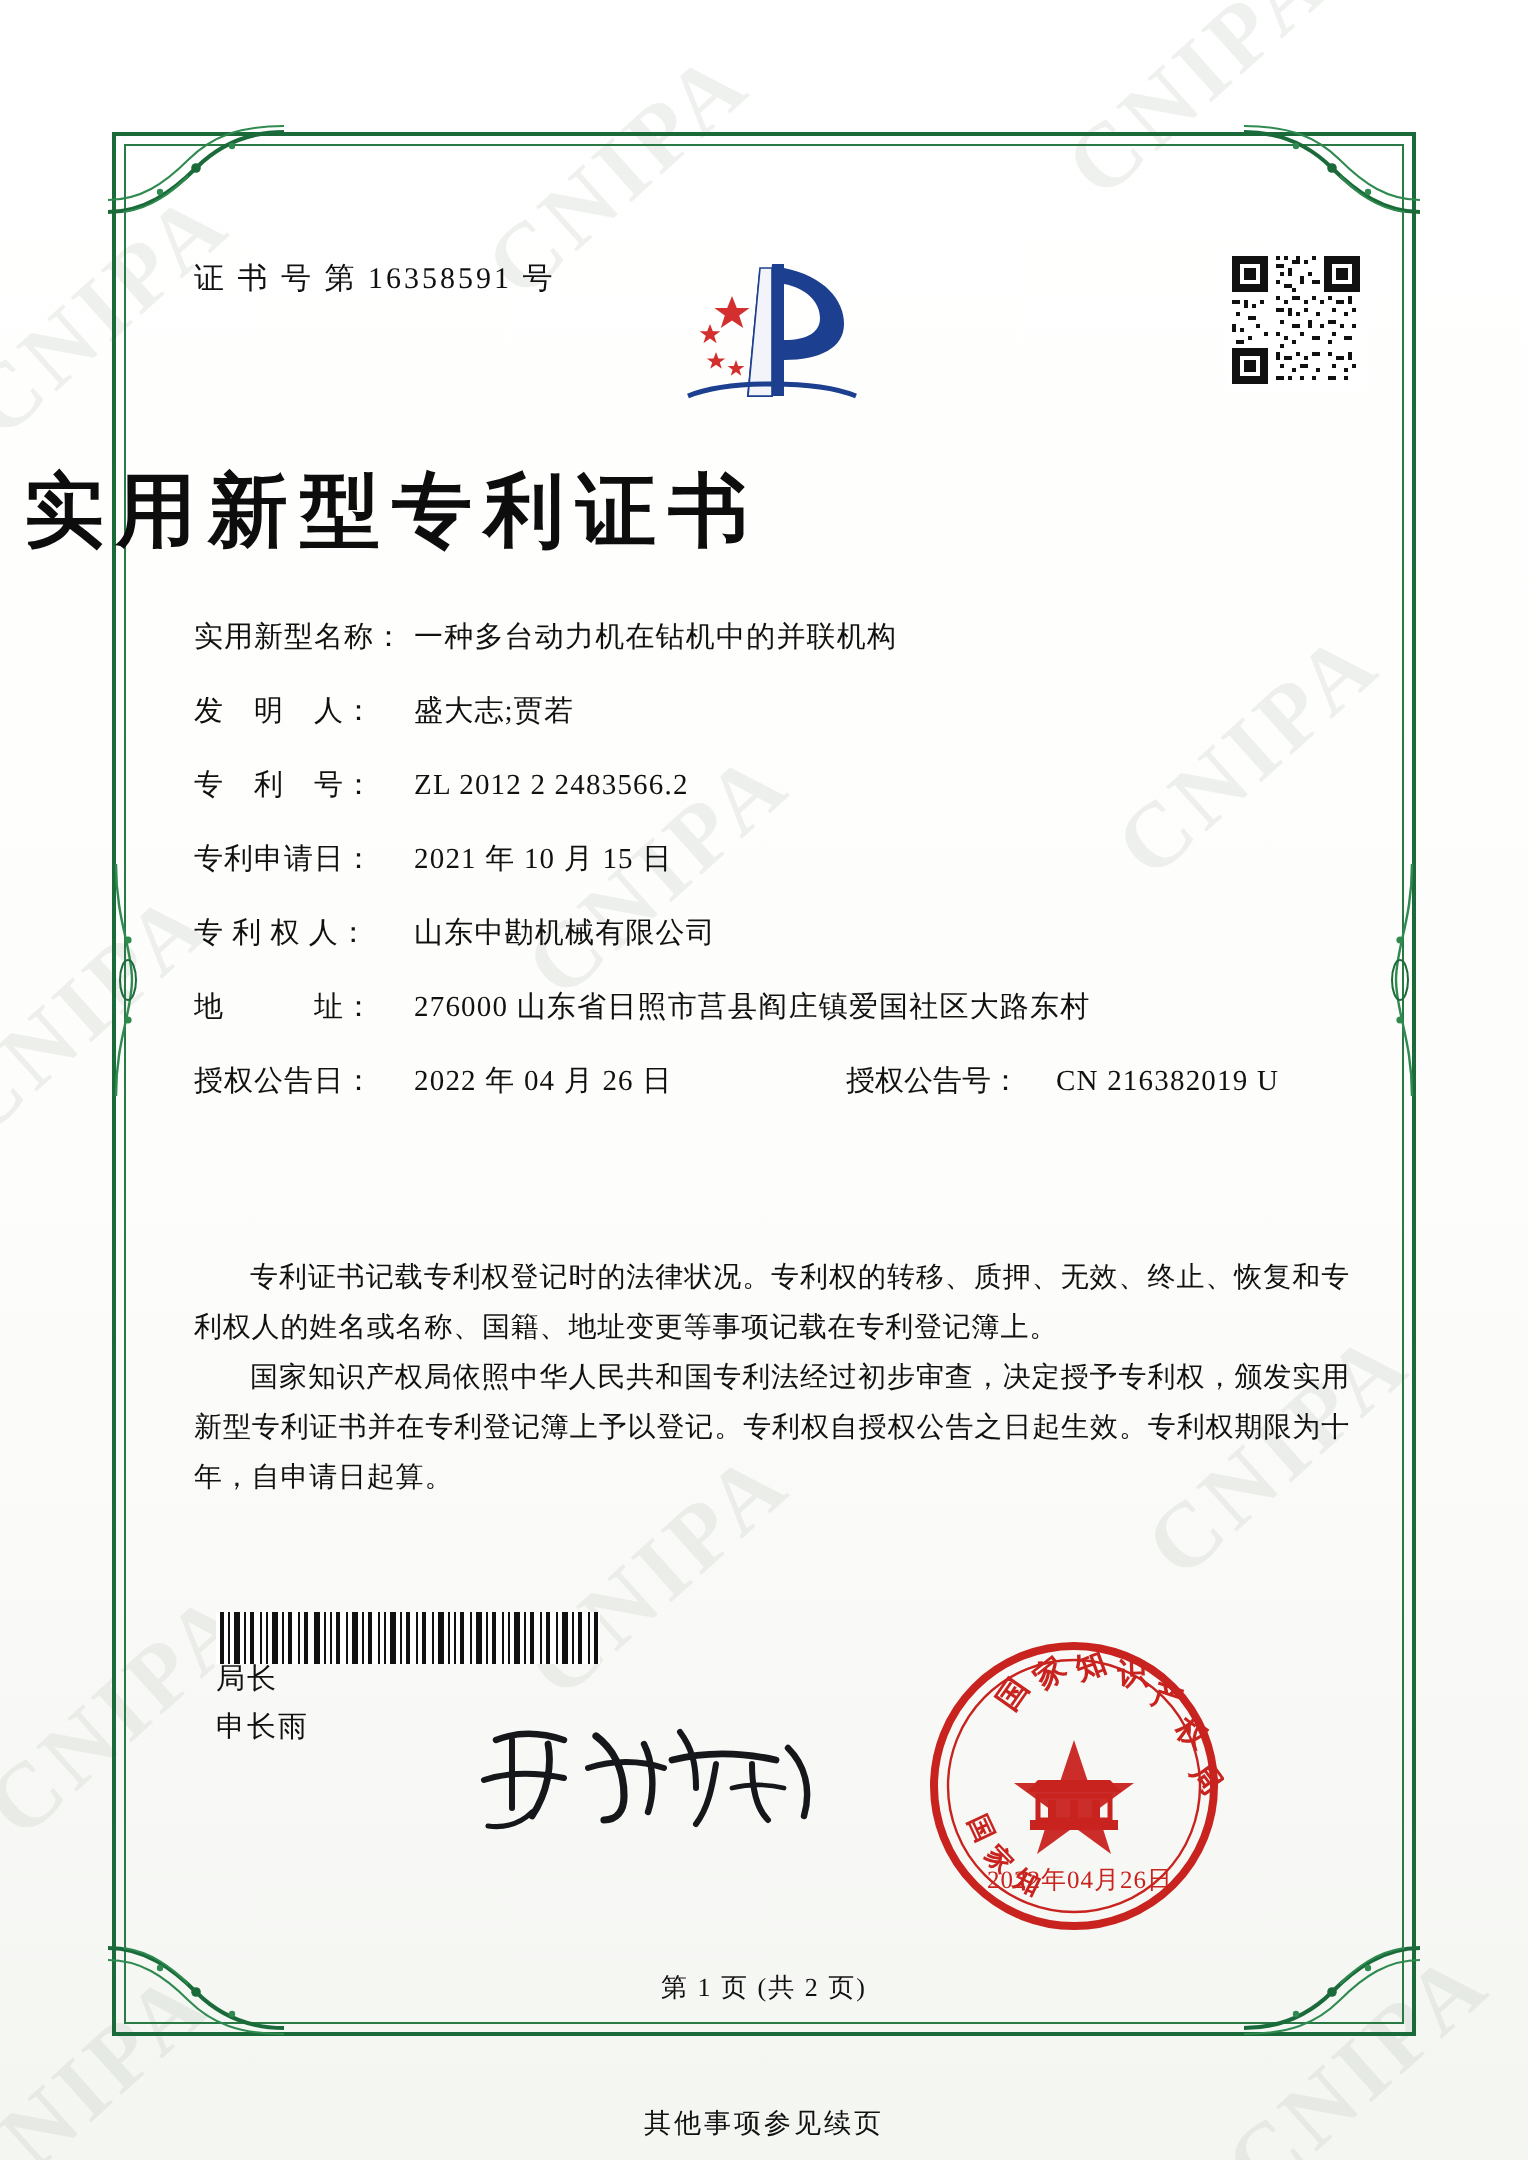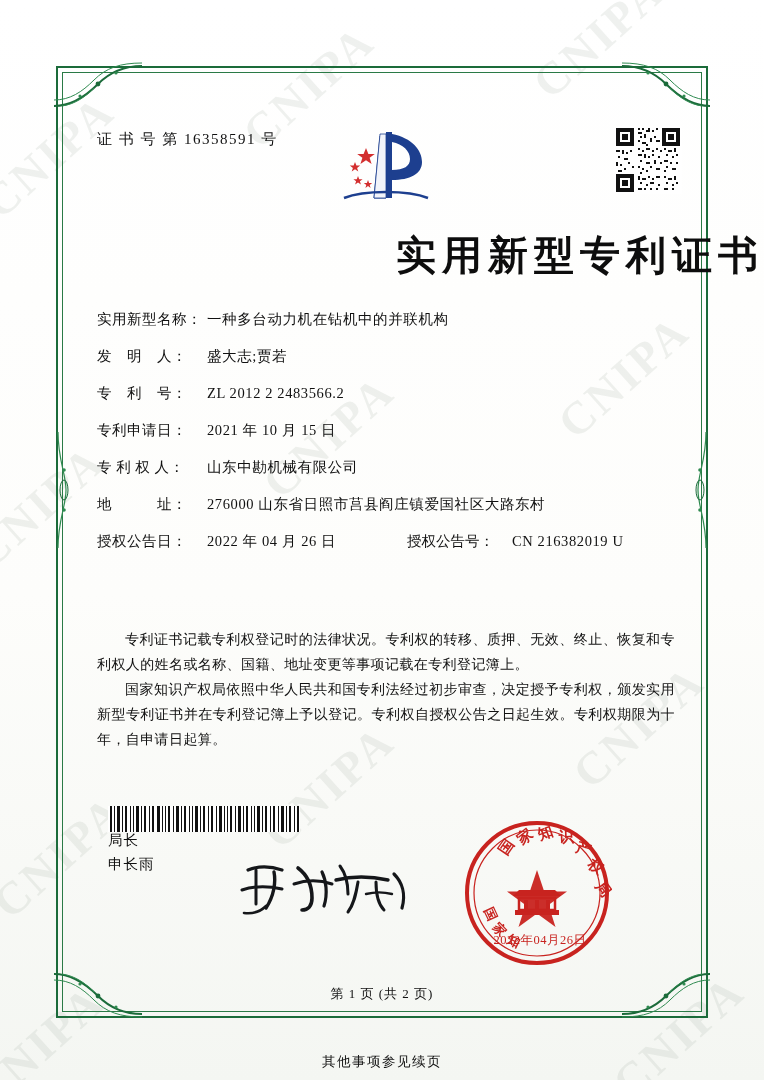--- a/index.html
+++ b/index.html
@@ -114,24 +114,24 @@
   .logo {
     position: absolute;
     left: 330px;
     top: 128px;
     width: 112px;
     height: 78px;
   }
 
   .title {
     position: absolute;
-    left: 1px;
+    left: 12px;
     right: 0;
     top: 228px;
-    text-align: right;
+    text-align: left;
     font-size: 40px;
     font-weight: 700;
     letter-spacing: 6px;
     color: #0d0d0d;
     font-family: "DejaVu Serif", "Liberation Serif", serif;
   }
 
   .fields {
     position: absolute;
     left: 97px;
@@ -149,21 +149,21 @@
   }
   .flabel {
     width: 110px;
     flex: 0 0 110px;
     letter-spacing: 0.5px;
   }
   .fval {
     letter-spacing: 0.6px;
   }
   .frow.two .fval.first { width: 200px; flex: 0 0 200px; }
-  .frow.two .flabel2 { width: 105px; flex: 0 0 105px; }
+  .frow.two .flabel2 { width: 105px; flex: 0 0 105px; margin-left: 16px; }
 
   .para {
     position: absolute;
     left: 97px;
     top: 627px;
     width: 578px;
     font-size: 14px;
     line-height: 25px;
     text-align: justify;
     color: #111;

